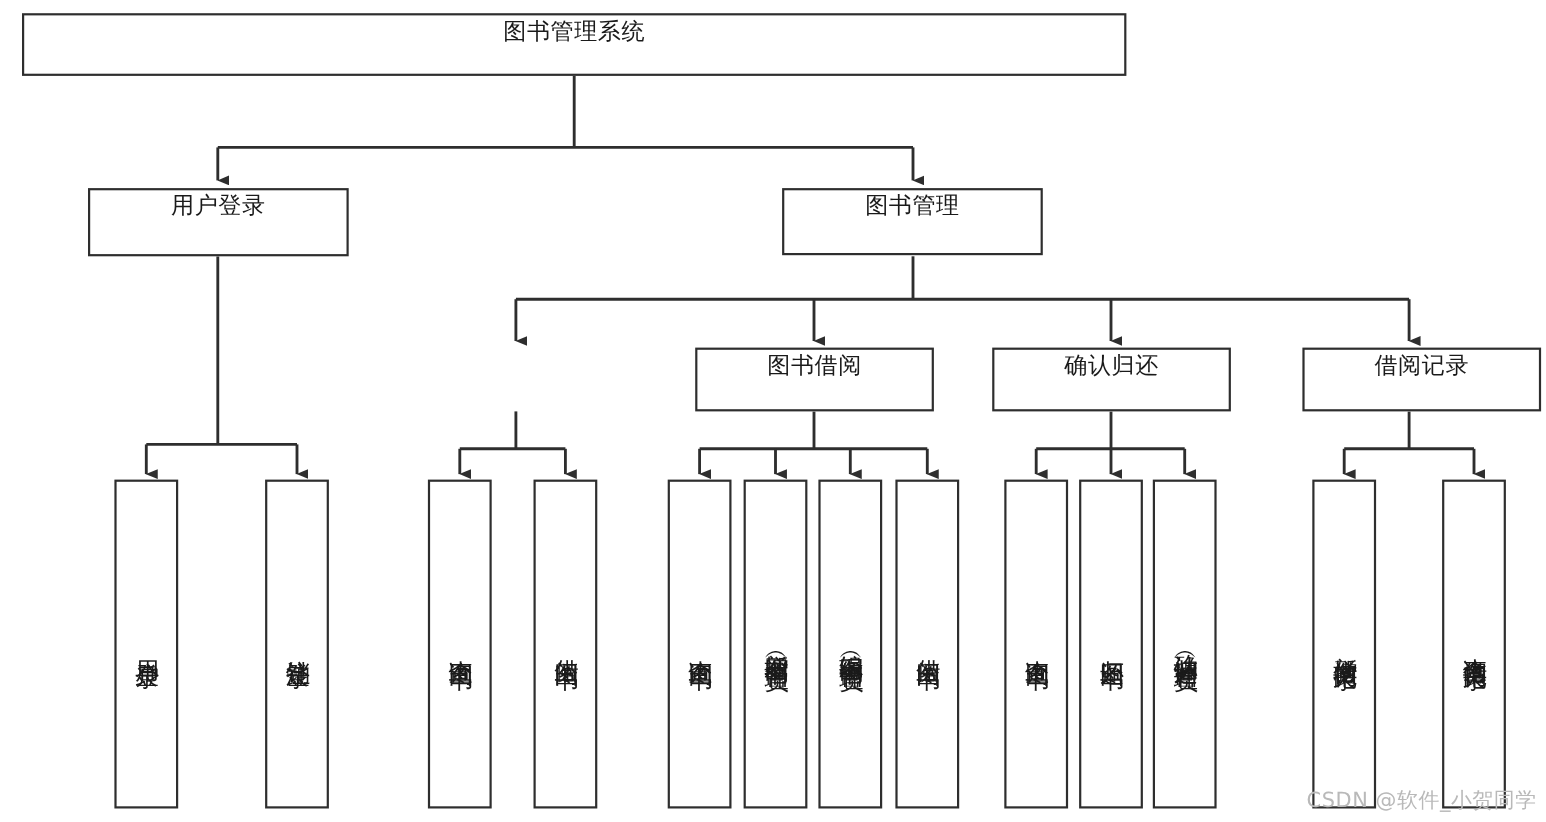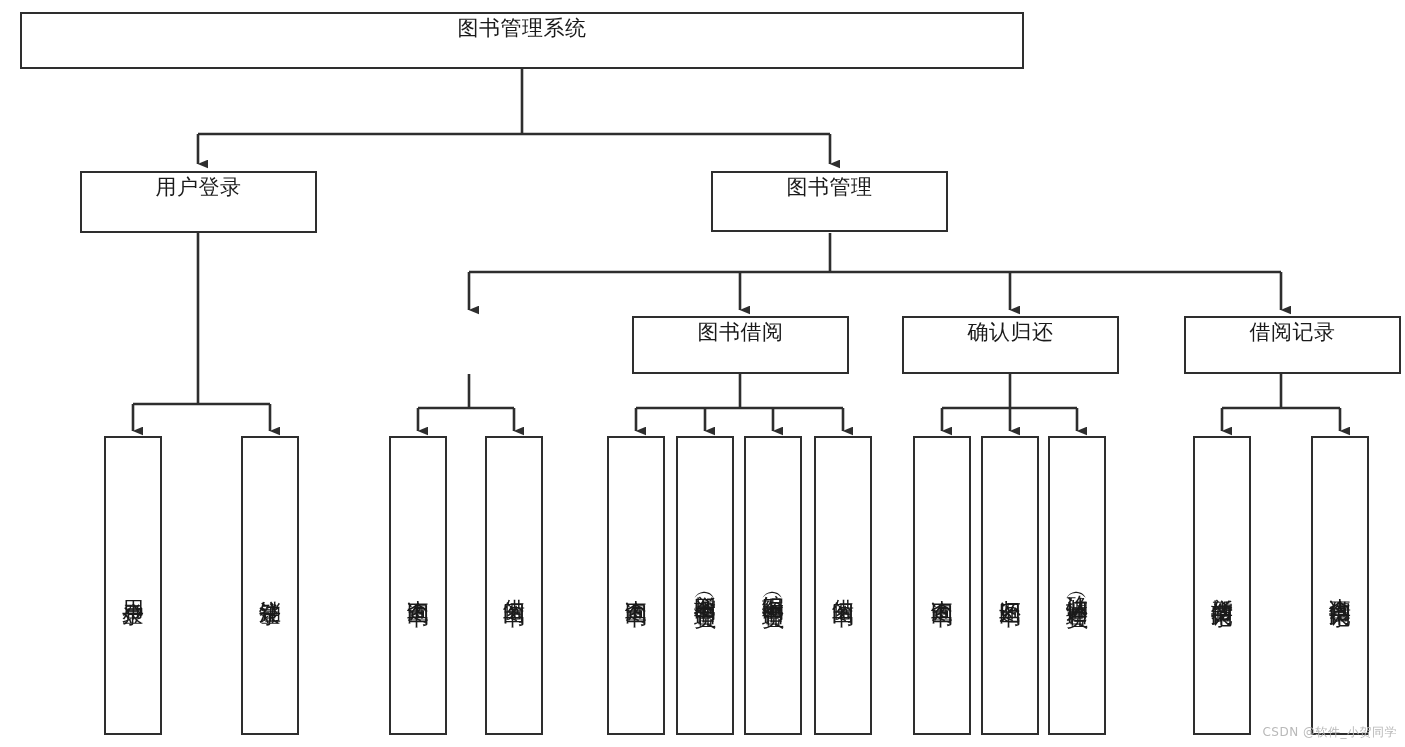--- a/index.html
+++ b/index.html
@@ -55,21 +55,21 @@
     white-space: nowrap;
     display: block;
   }
   .node-label {
     white-space: nowrap;
   }
   #watermark {
     position: absolute;
     right: 8px;
     bottom: 6px;
-    font-size: 12px;
+    font-size: 19px;
     color: #b9b9b9;
     letter-spacing: 0.5px;
     white-space: nowrap;
   }
 </style>
 </head>
 <body>
 
 <div id="canvas">
 

